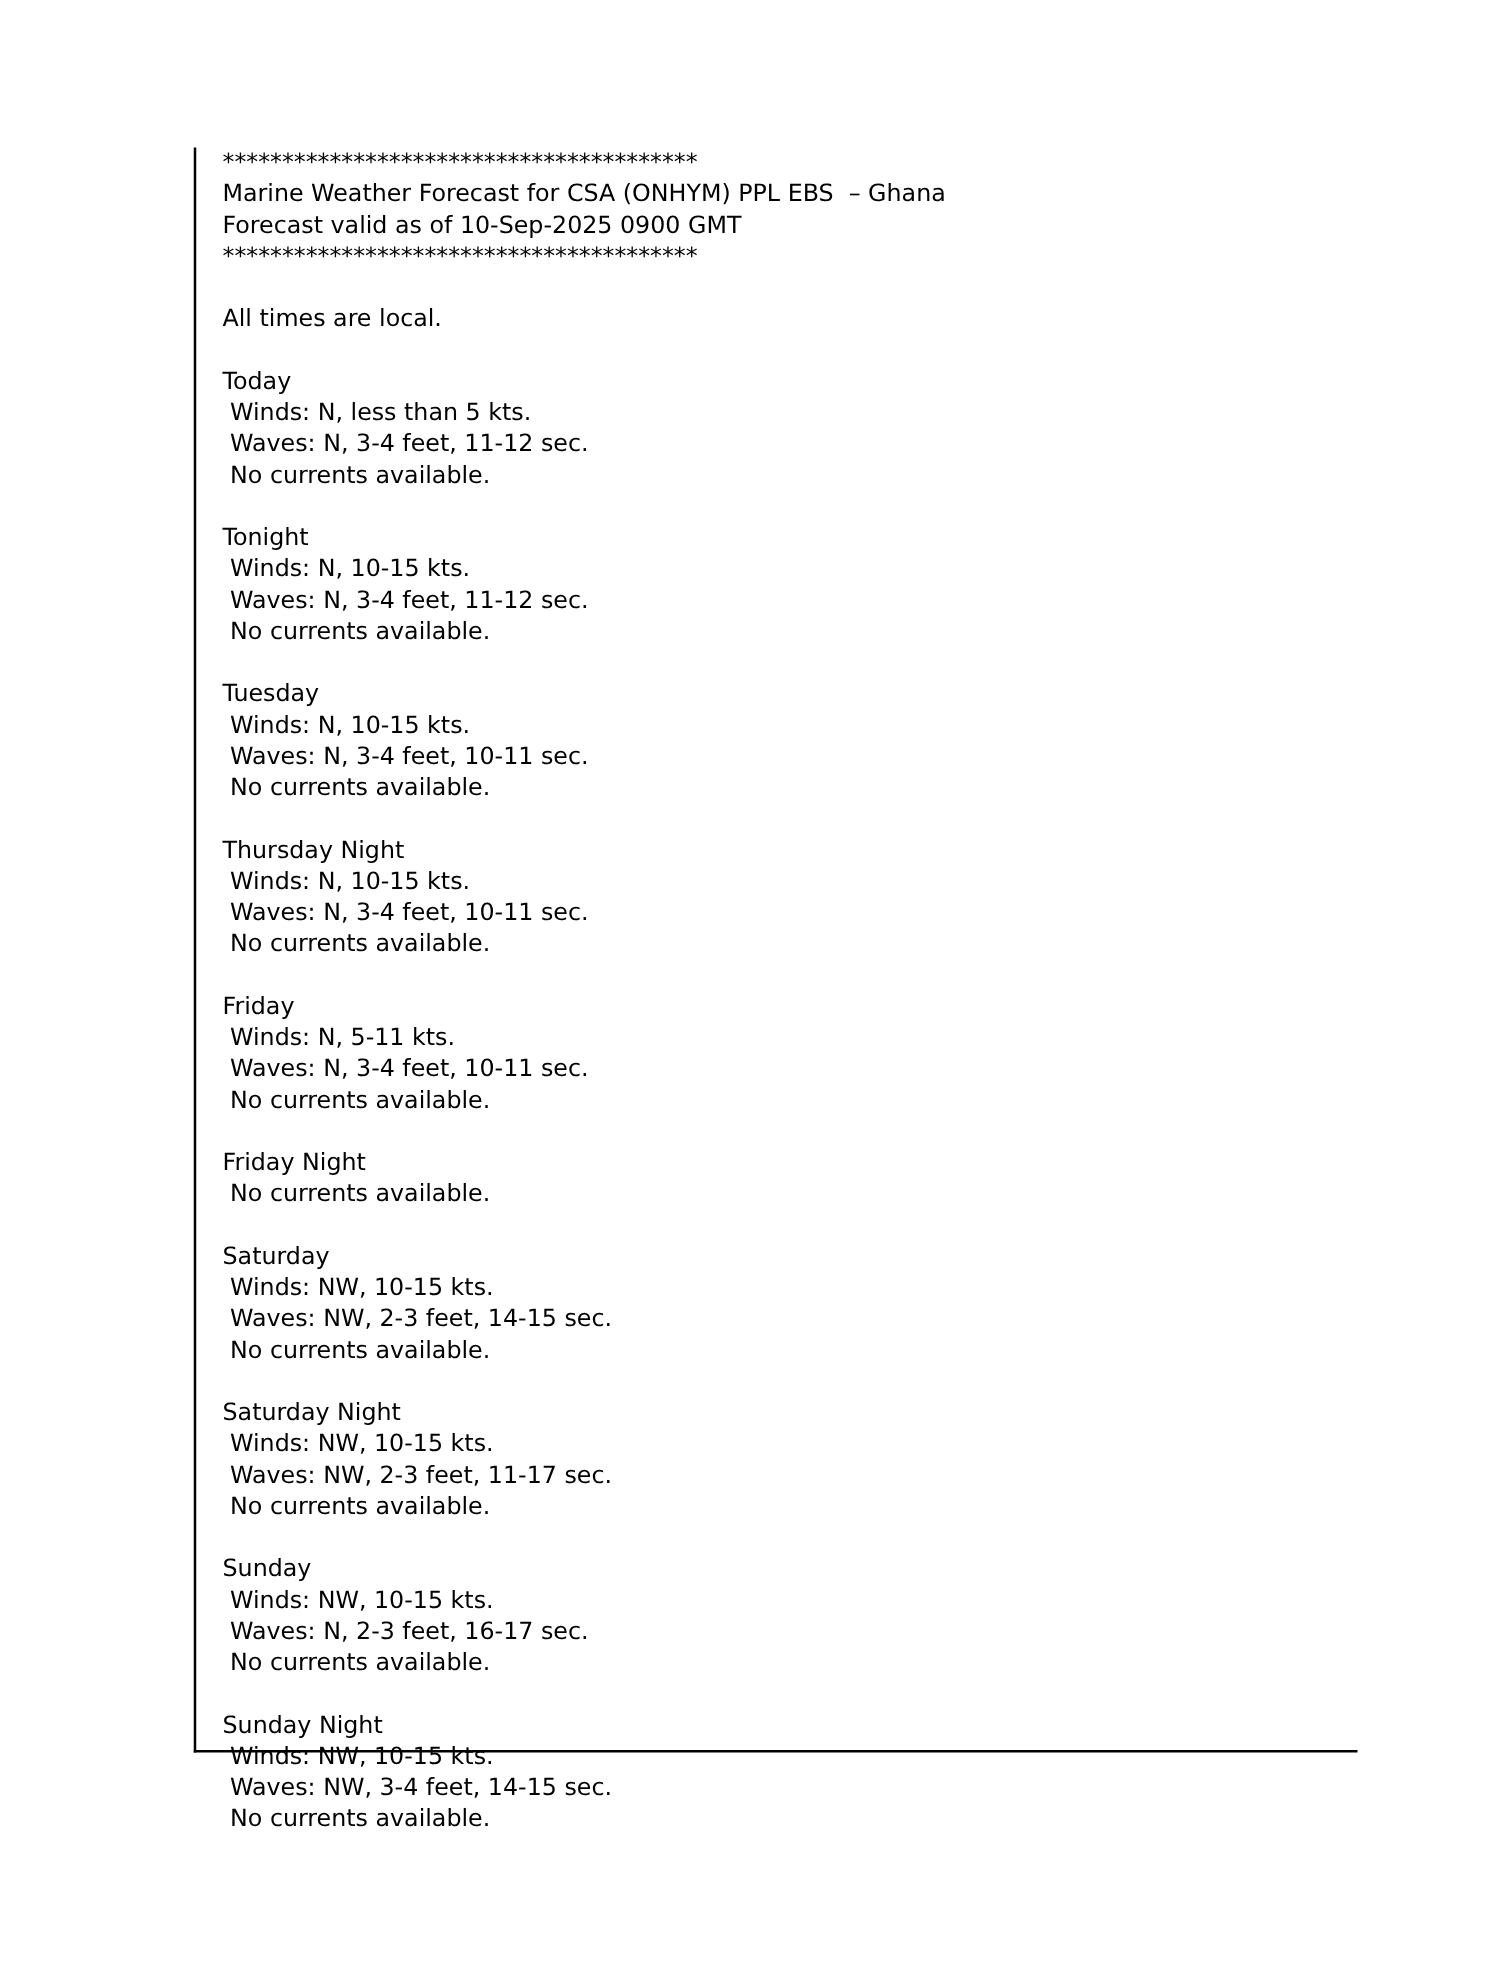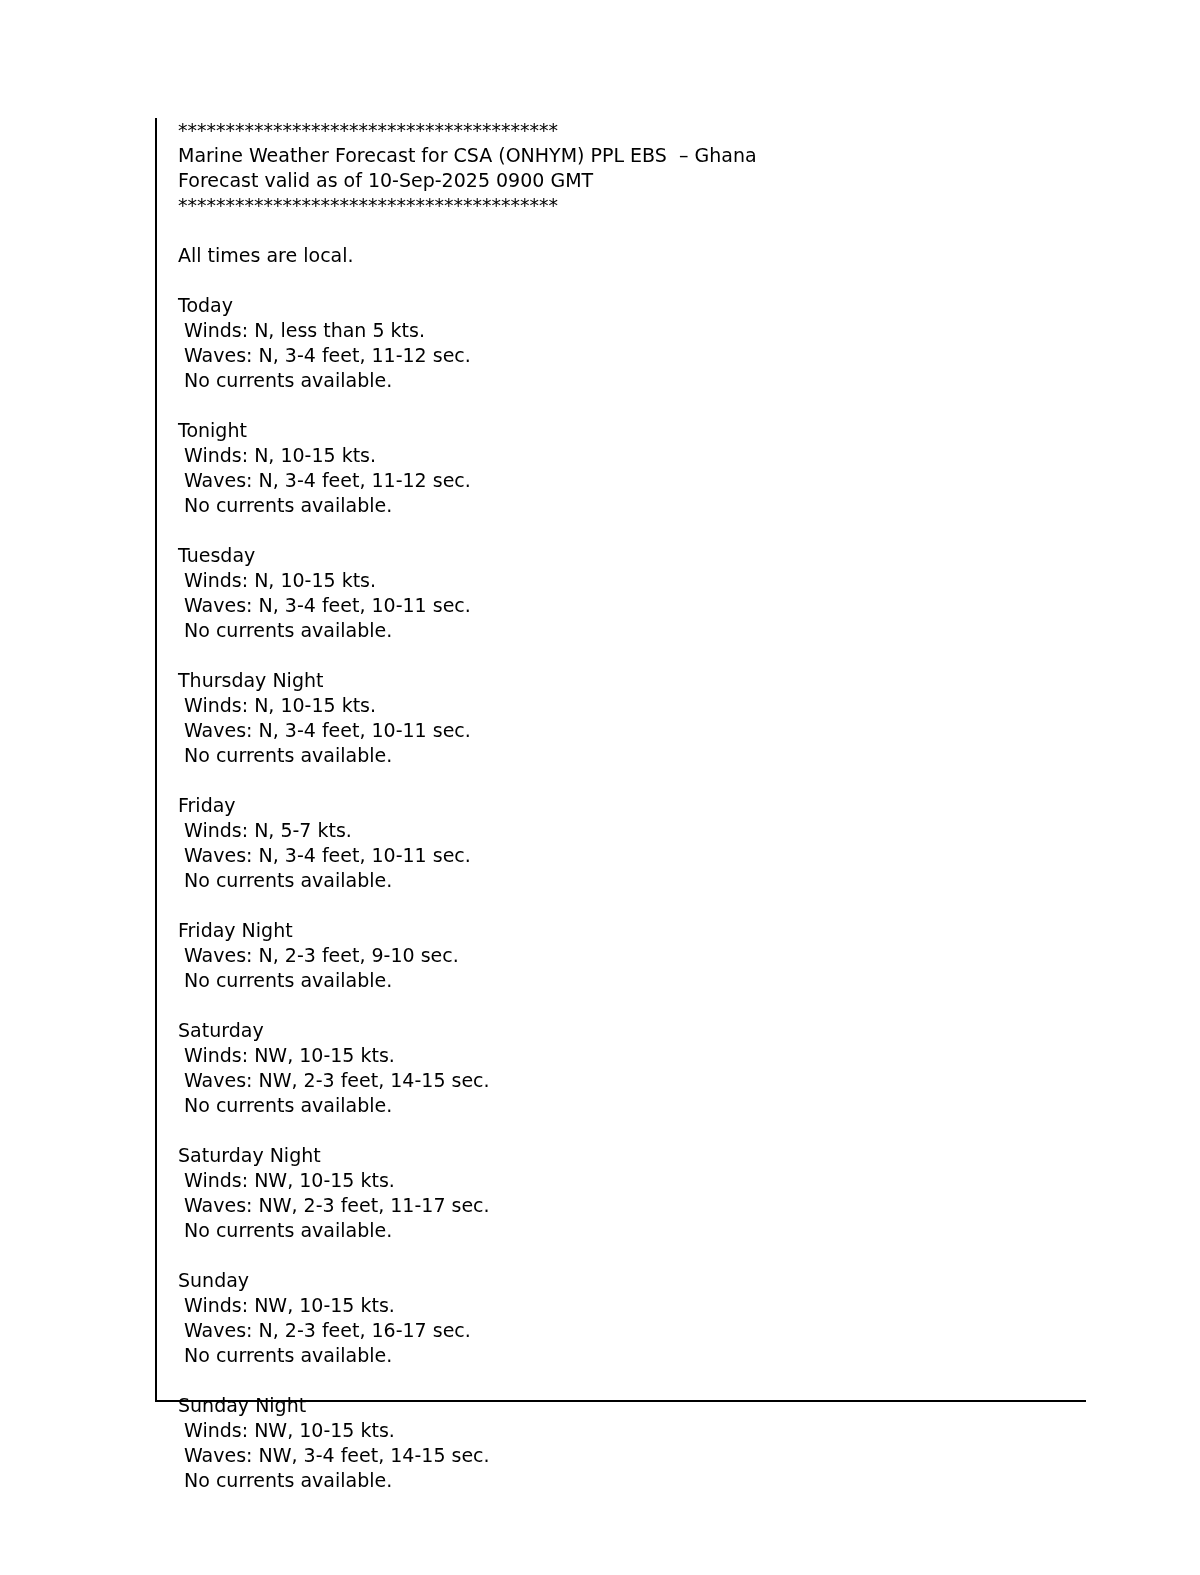--- a/index.html
+++ b/index.html
@@ -87,29 +87,28 @@
   <div>
     <div class="line">Thursday Night</div>
     <div class="line"> Winds: N, 10-15 kts.</div>
     <div class="line"> Waves: N, 3-4 feet, 10-11 sec.</div>
     <div class="line"> No currents available.</div>
     <div class="line"></div>
   </div>
 
   <div>
     <div class="line">Friday</div>
-    <div class="line"> Winds: N, 5-7 kts.</div>
+    <div class="line"> Winds: N, 5-11 kts.</div>
     <div class="line"> Waves: N, 3-4 feet, 10-11 sec.</div>
     <div class="line"> No currents available.</div>
     <div class="line"></div>
   </div>
 
   <div>
     <div class="line">Friday Night</div>
-    <div class="line"> Waves: N, 2-3 feet, 9-10 sec.</div>
     <div class="line"> No currents available.</div>
     <div class="line"></div>
   </div>
 
   <div>
     <div class="line">Saturday</div>
     <div class="line"> Winds: NW, 10-15 kts.</div>
     <div class="line"> Waves: NW, 2-3 feet, 14-15 sec.</div>
     <div class="line"> No currents available.</div>
     <div class="line"></div>

